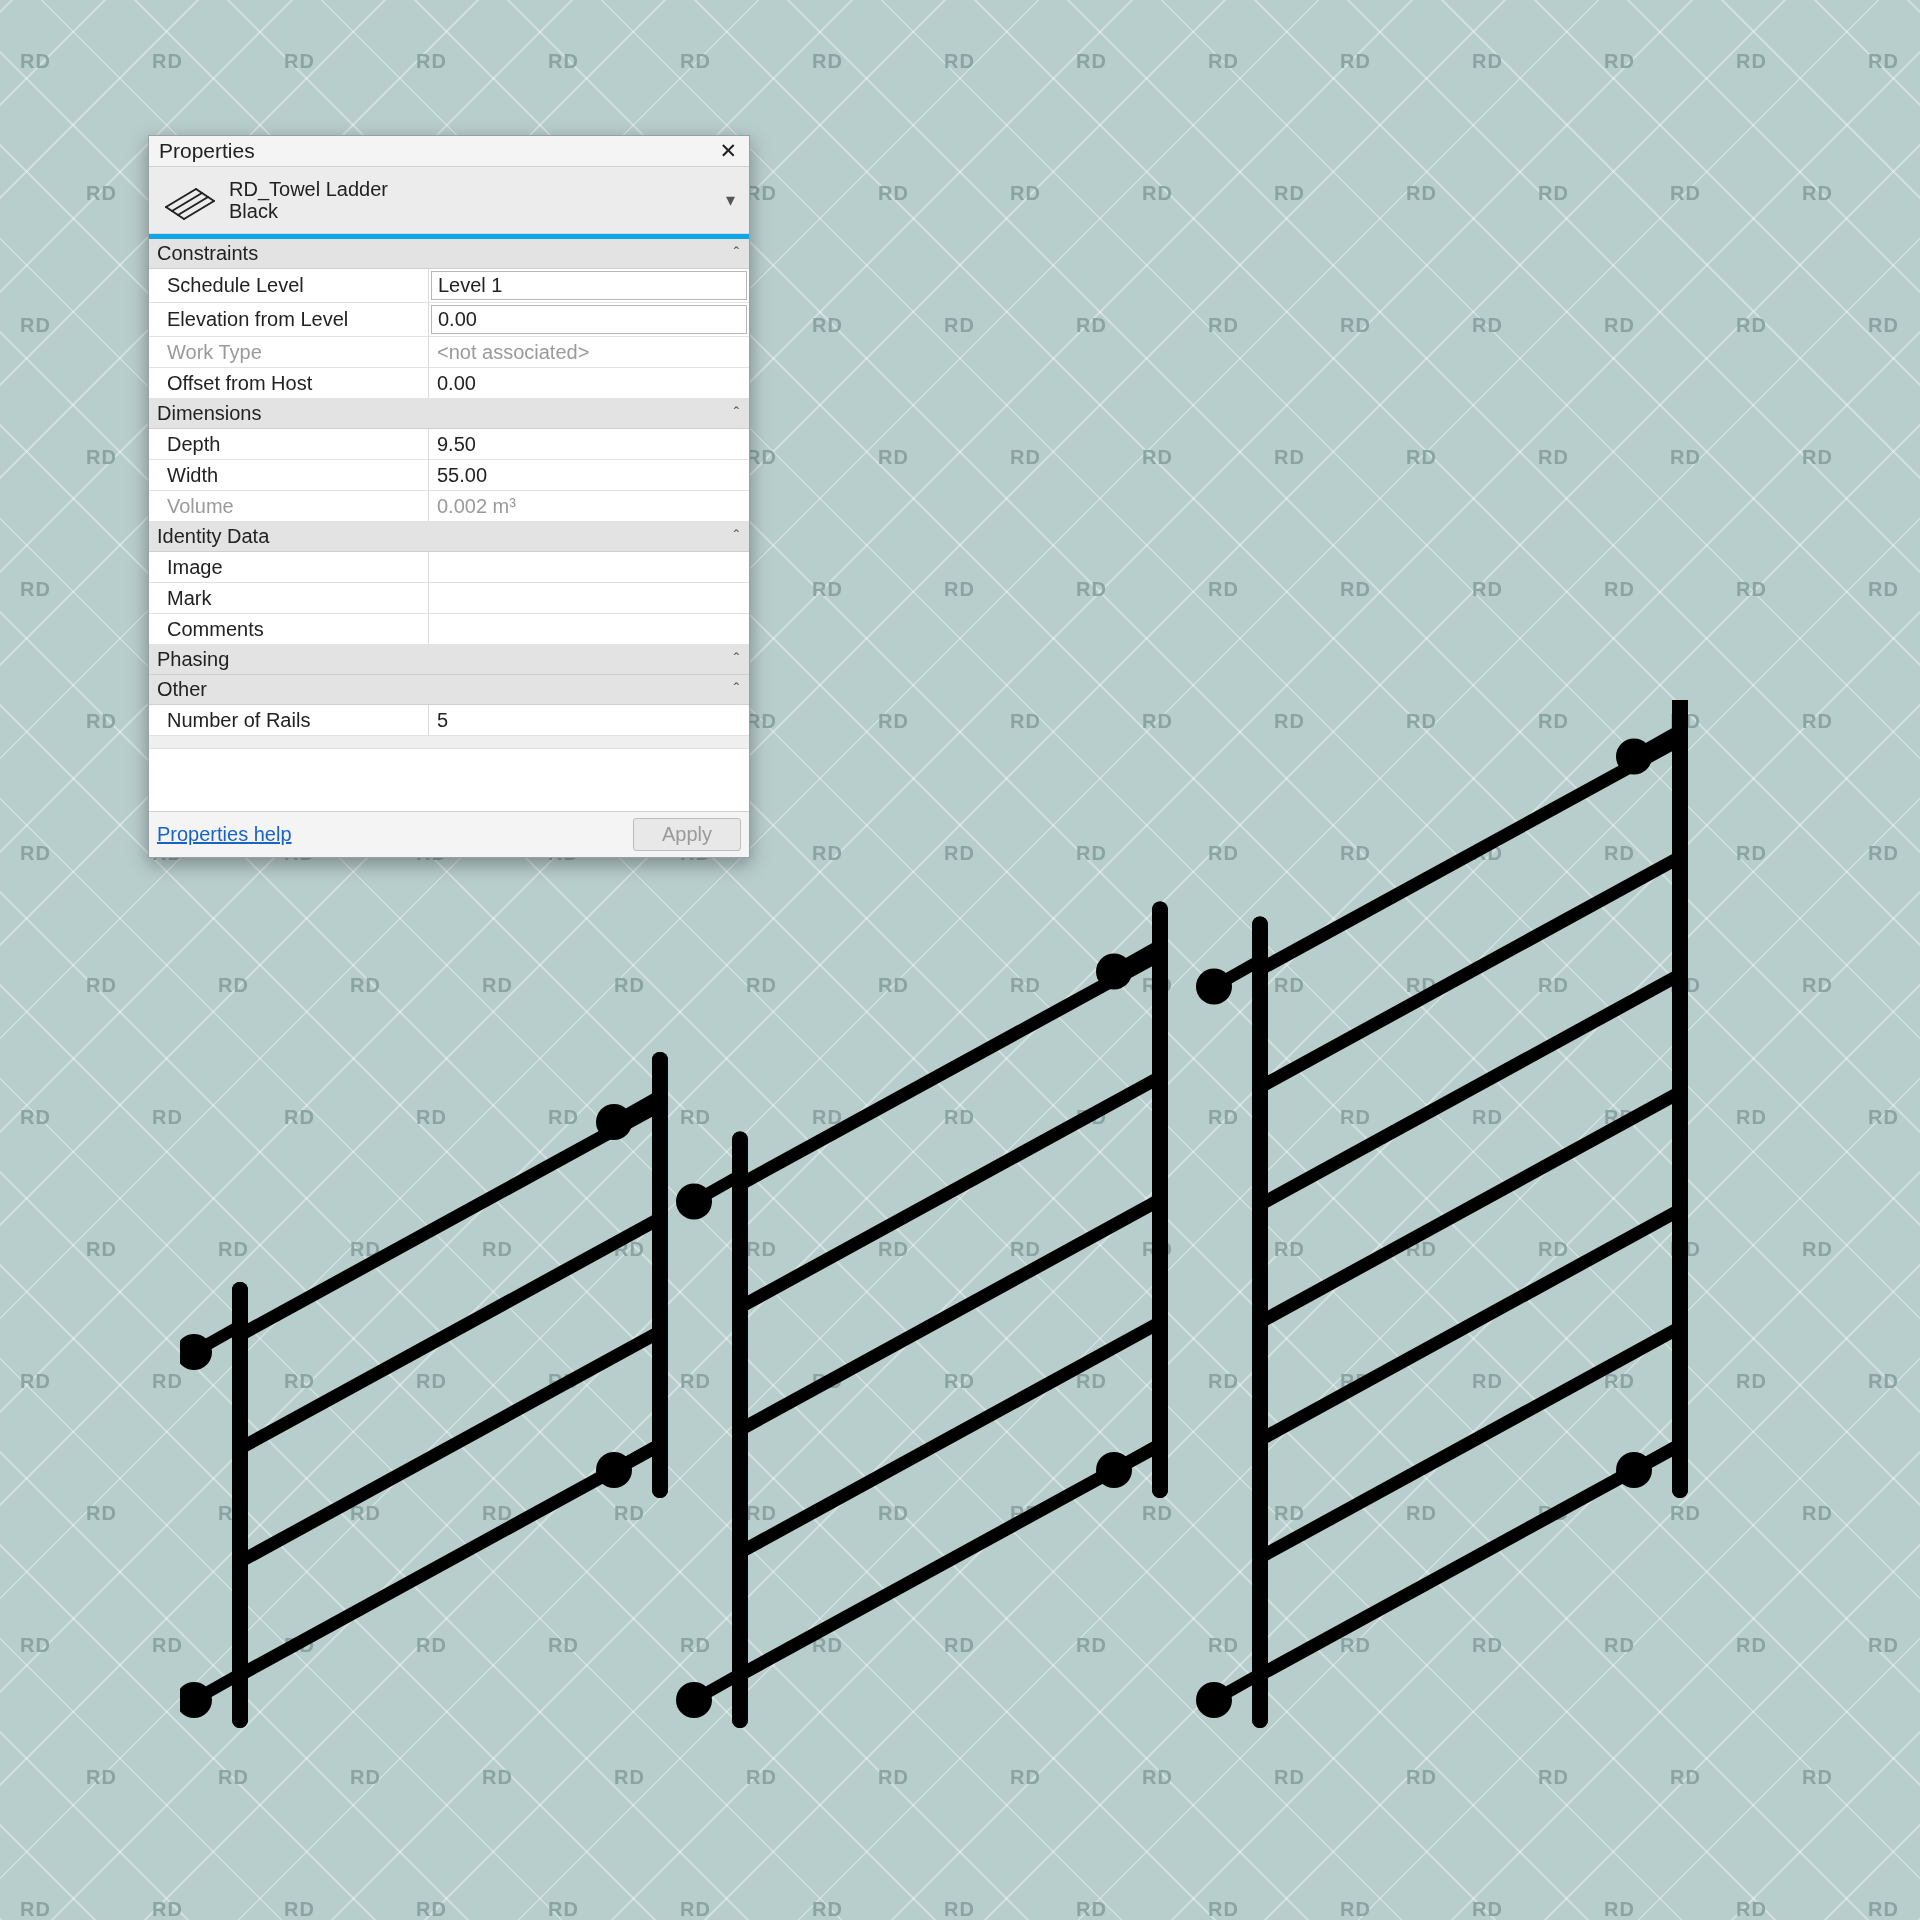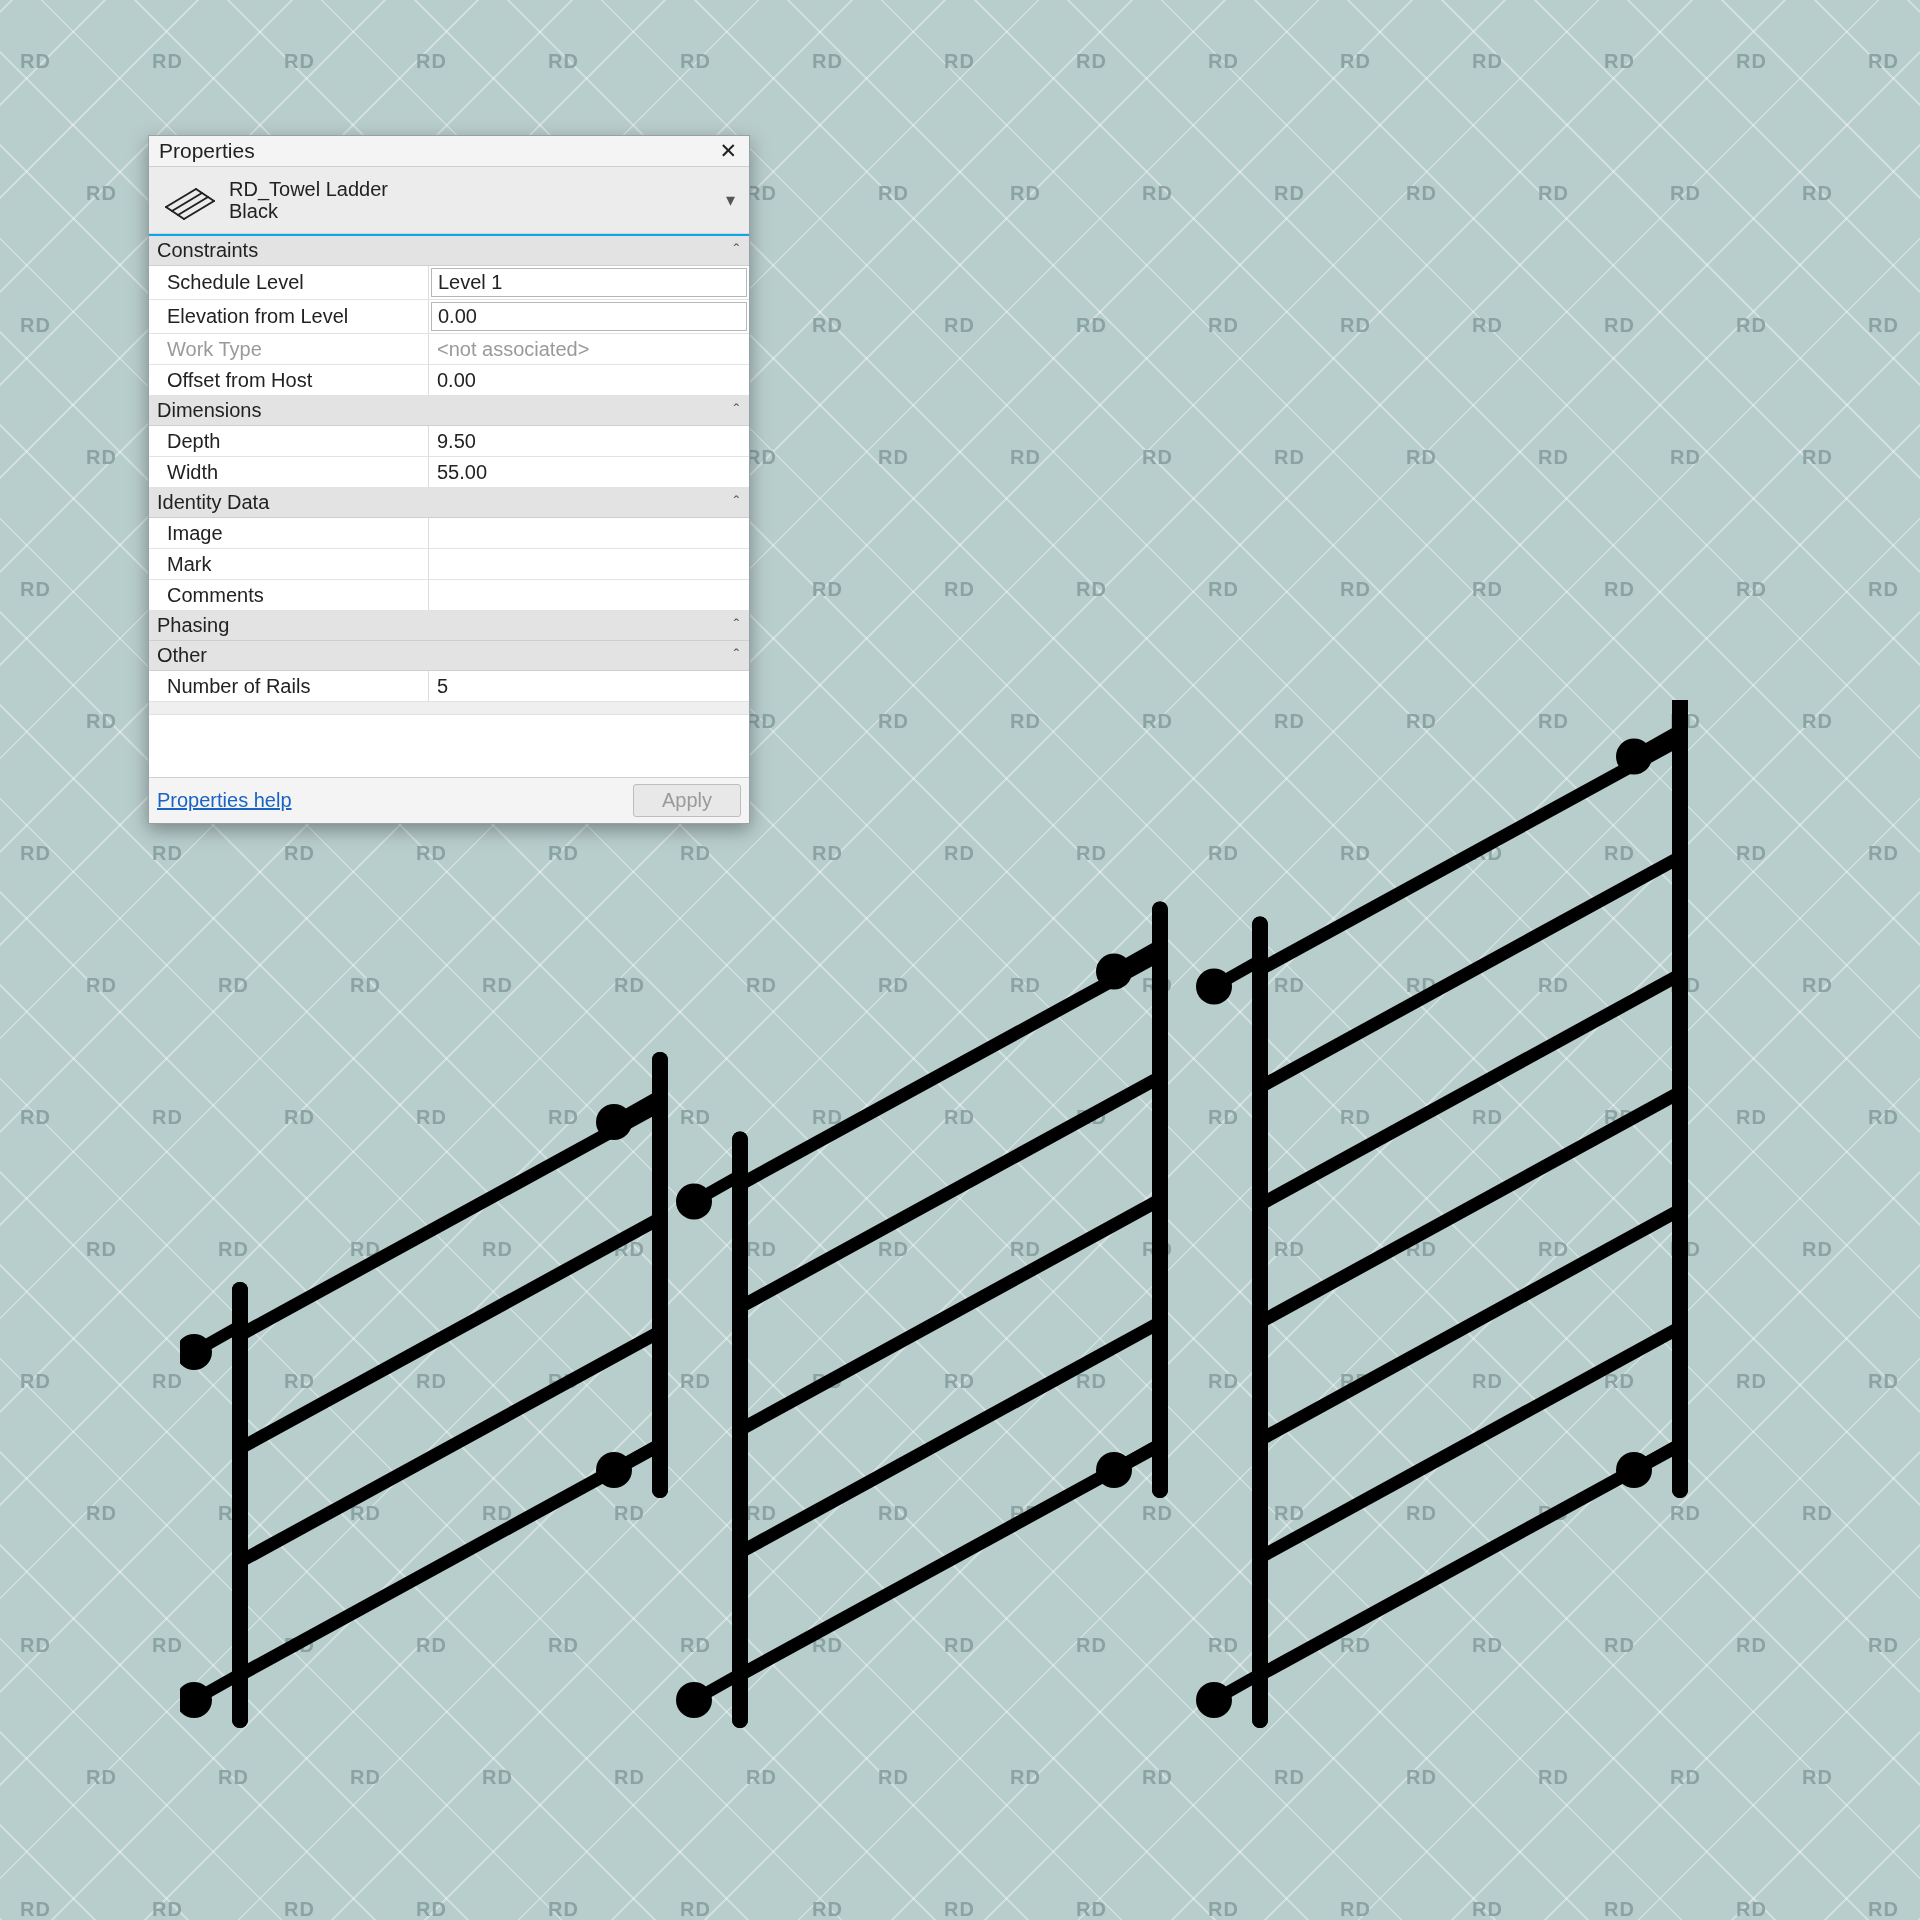--- a/index.html
+++ b/index.html
@@ -20,21 +20,21 @@
   .close-x{font-family:Arial;font-size:28px;line-height:22px;cursor:pointer;padding:2px 4px;}
   .type-row{display:flex;align-items:center;gap:10px;padding:8px 10px 8px 8px;background:#ececec;border-bottom:1px solid #d6d6d6;}
   .thumb{width:62px;height:50px;display:flex;align-items:center;justify-content:center;}
   .type-name{display:flex;flex-direction:column;line-height:22px;font-size:20px;}
   .type-dd{margin-left:auto;font-size:18px;color:#555;padding-right:4px;}
   .cat-row{display:flex;align-items:center;gap:8px;padding:4px 6px;background:#f7f7f7;border-bottom:1px solid #d6d6d6;}
   .cat-select{flex:1;display:flex;align-items:center;justify-content:space-between;border:1px solid #bcbcbc;background:#fff;padding:3px 8px;border-radius:2px;}
   .cat-select .dd{font-size:14px;color:#555;}
   .edit-type{display:flex;align-items:center;gap:6px;cursor:pointer;}
   .edit-type .ico{width:20px;height:20px;border:1px solid #9aa0a6;display:flex;align-items:center;justify-content:center;font-size:13px;background:#fff;}
-  .grid{border-top:2px solid #0ea5e9;}
+  .grid{border-top:5px solid #0ea5e9;}
   .ghead{display:flex;align-items:center;justify-content:space-between;background:#e3e3e3;border-bottom:1px solid #cfcfcf;padding:3px 10px 3px 8px;font-size:20px;}
   .ghead .coll{font-size:16px;color:#555;}
   .prow{display:flex;align-items:stretch;border-bottom:1px solid #e2e2e2;background:#fff;min-height:30px;}
   .prow .lab{width:255px;padding:3px 6px 3px 18px;font-size:20px;display:flex;align-items:center;}
   .prow .val{flex:1;border-left:1px solid #dcdcdc;display:flex;align-items:center;}
   .prow .val .in{flex:1;border:none;background:transparent;font-size:20px;padding:3px 8px;outline:none;font-family:inherit;color:#222;}
   .prow.box .val{padding:2px;}
   .prow.box .val .in{border:1px solid #b7b7b7;background:#fff;padding:2px 6px;}
   .prow.dis .lab,.prow.dis .val .in{color:#9a9a9a;}
   .prow .btn{width:22px;border-left:1px solid #dcdcdc;background:#f0f0f0;}
@@ -404,20 +404,26 @@
           <div class="btn"></div>
         </div>
       </div>
       <div class="prow">
         <div class="lab">Width</div>
         <div class="val">
           <input class="in" value="55.00" style="">
           <div class="btn"></div>
         </div>
       </div>
+      <div class="prow dis">
+        <div class="lab">Volume</div>
+        <div class="val">
+          <input class="in" readonly="" value="0.002 m³" style="">
+        </div>
+      </div>
       <div class="ghead">
         <span>Identity Data</span>
         <span class="coll">ˆ</span>
       </div>
       <div class="prow">
         <div class="lab">Image</div>
         <div class="val">
           <input class="in" style="">
         </div>
       </div>

